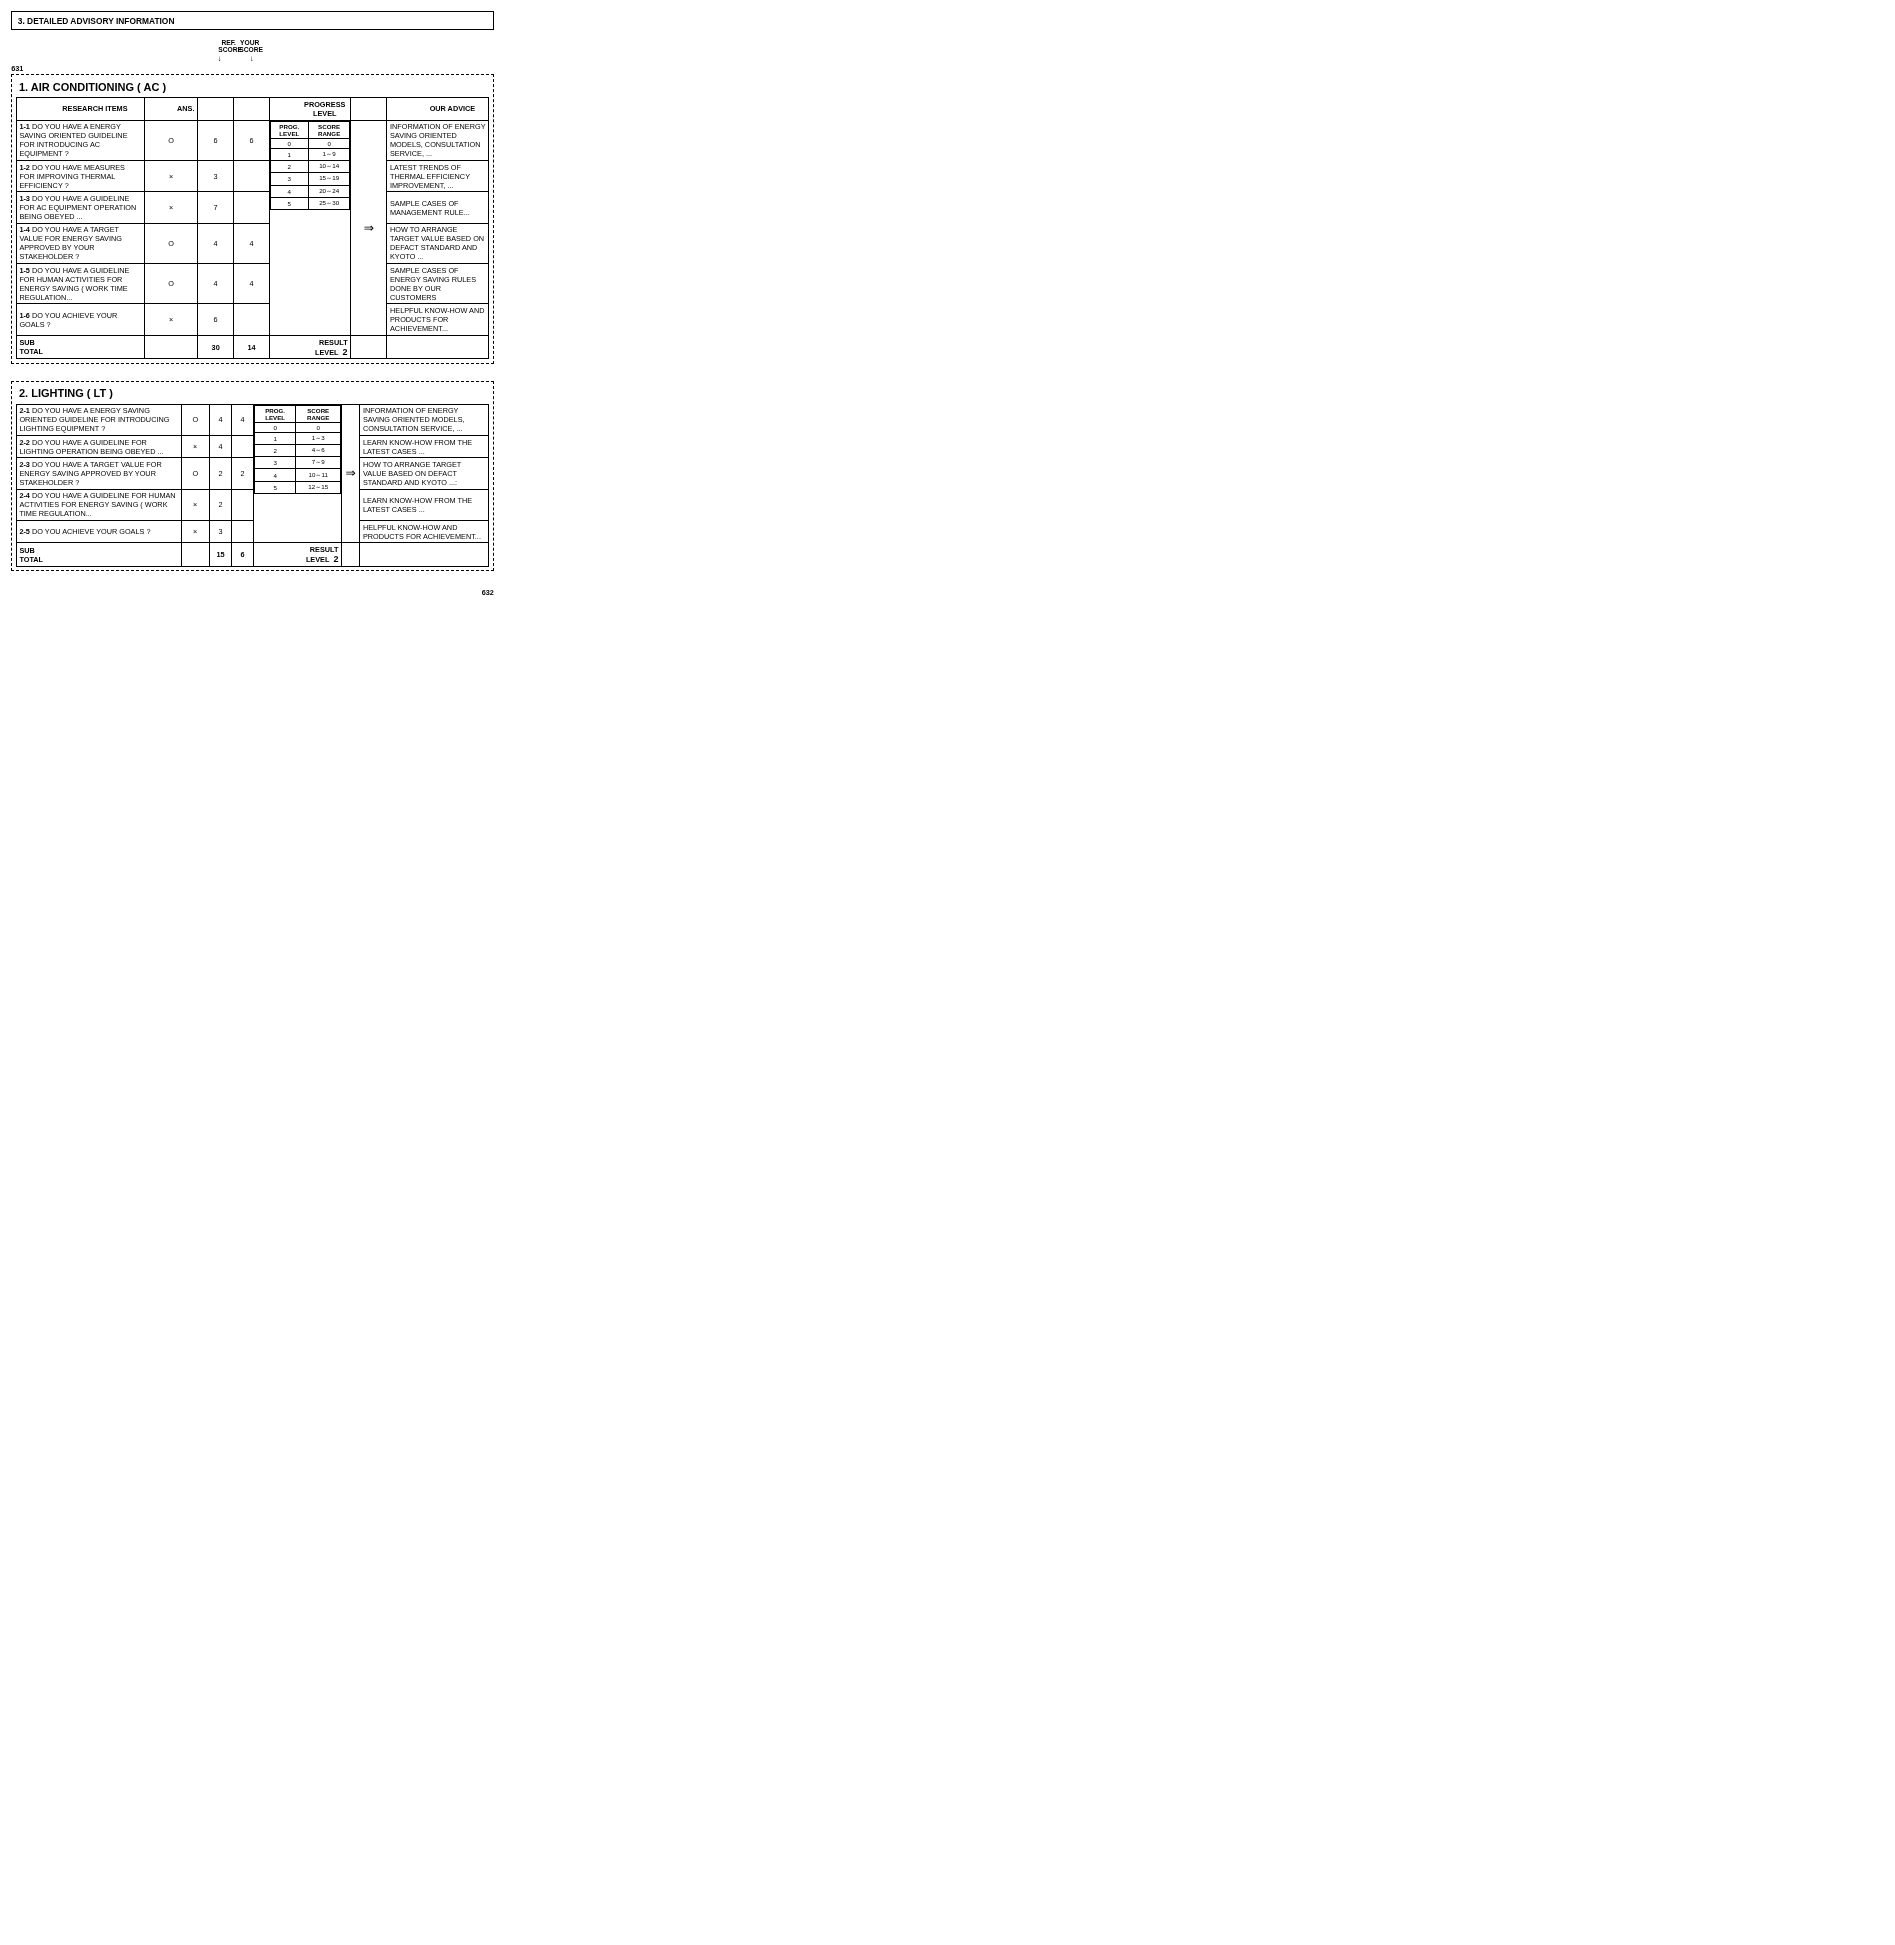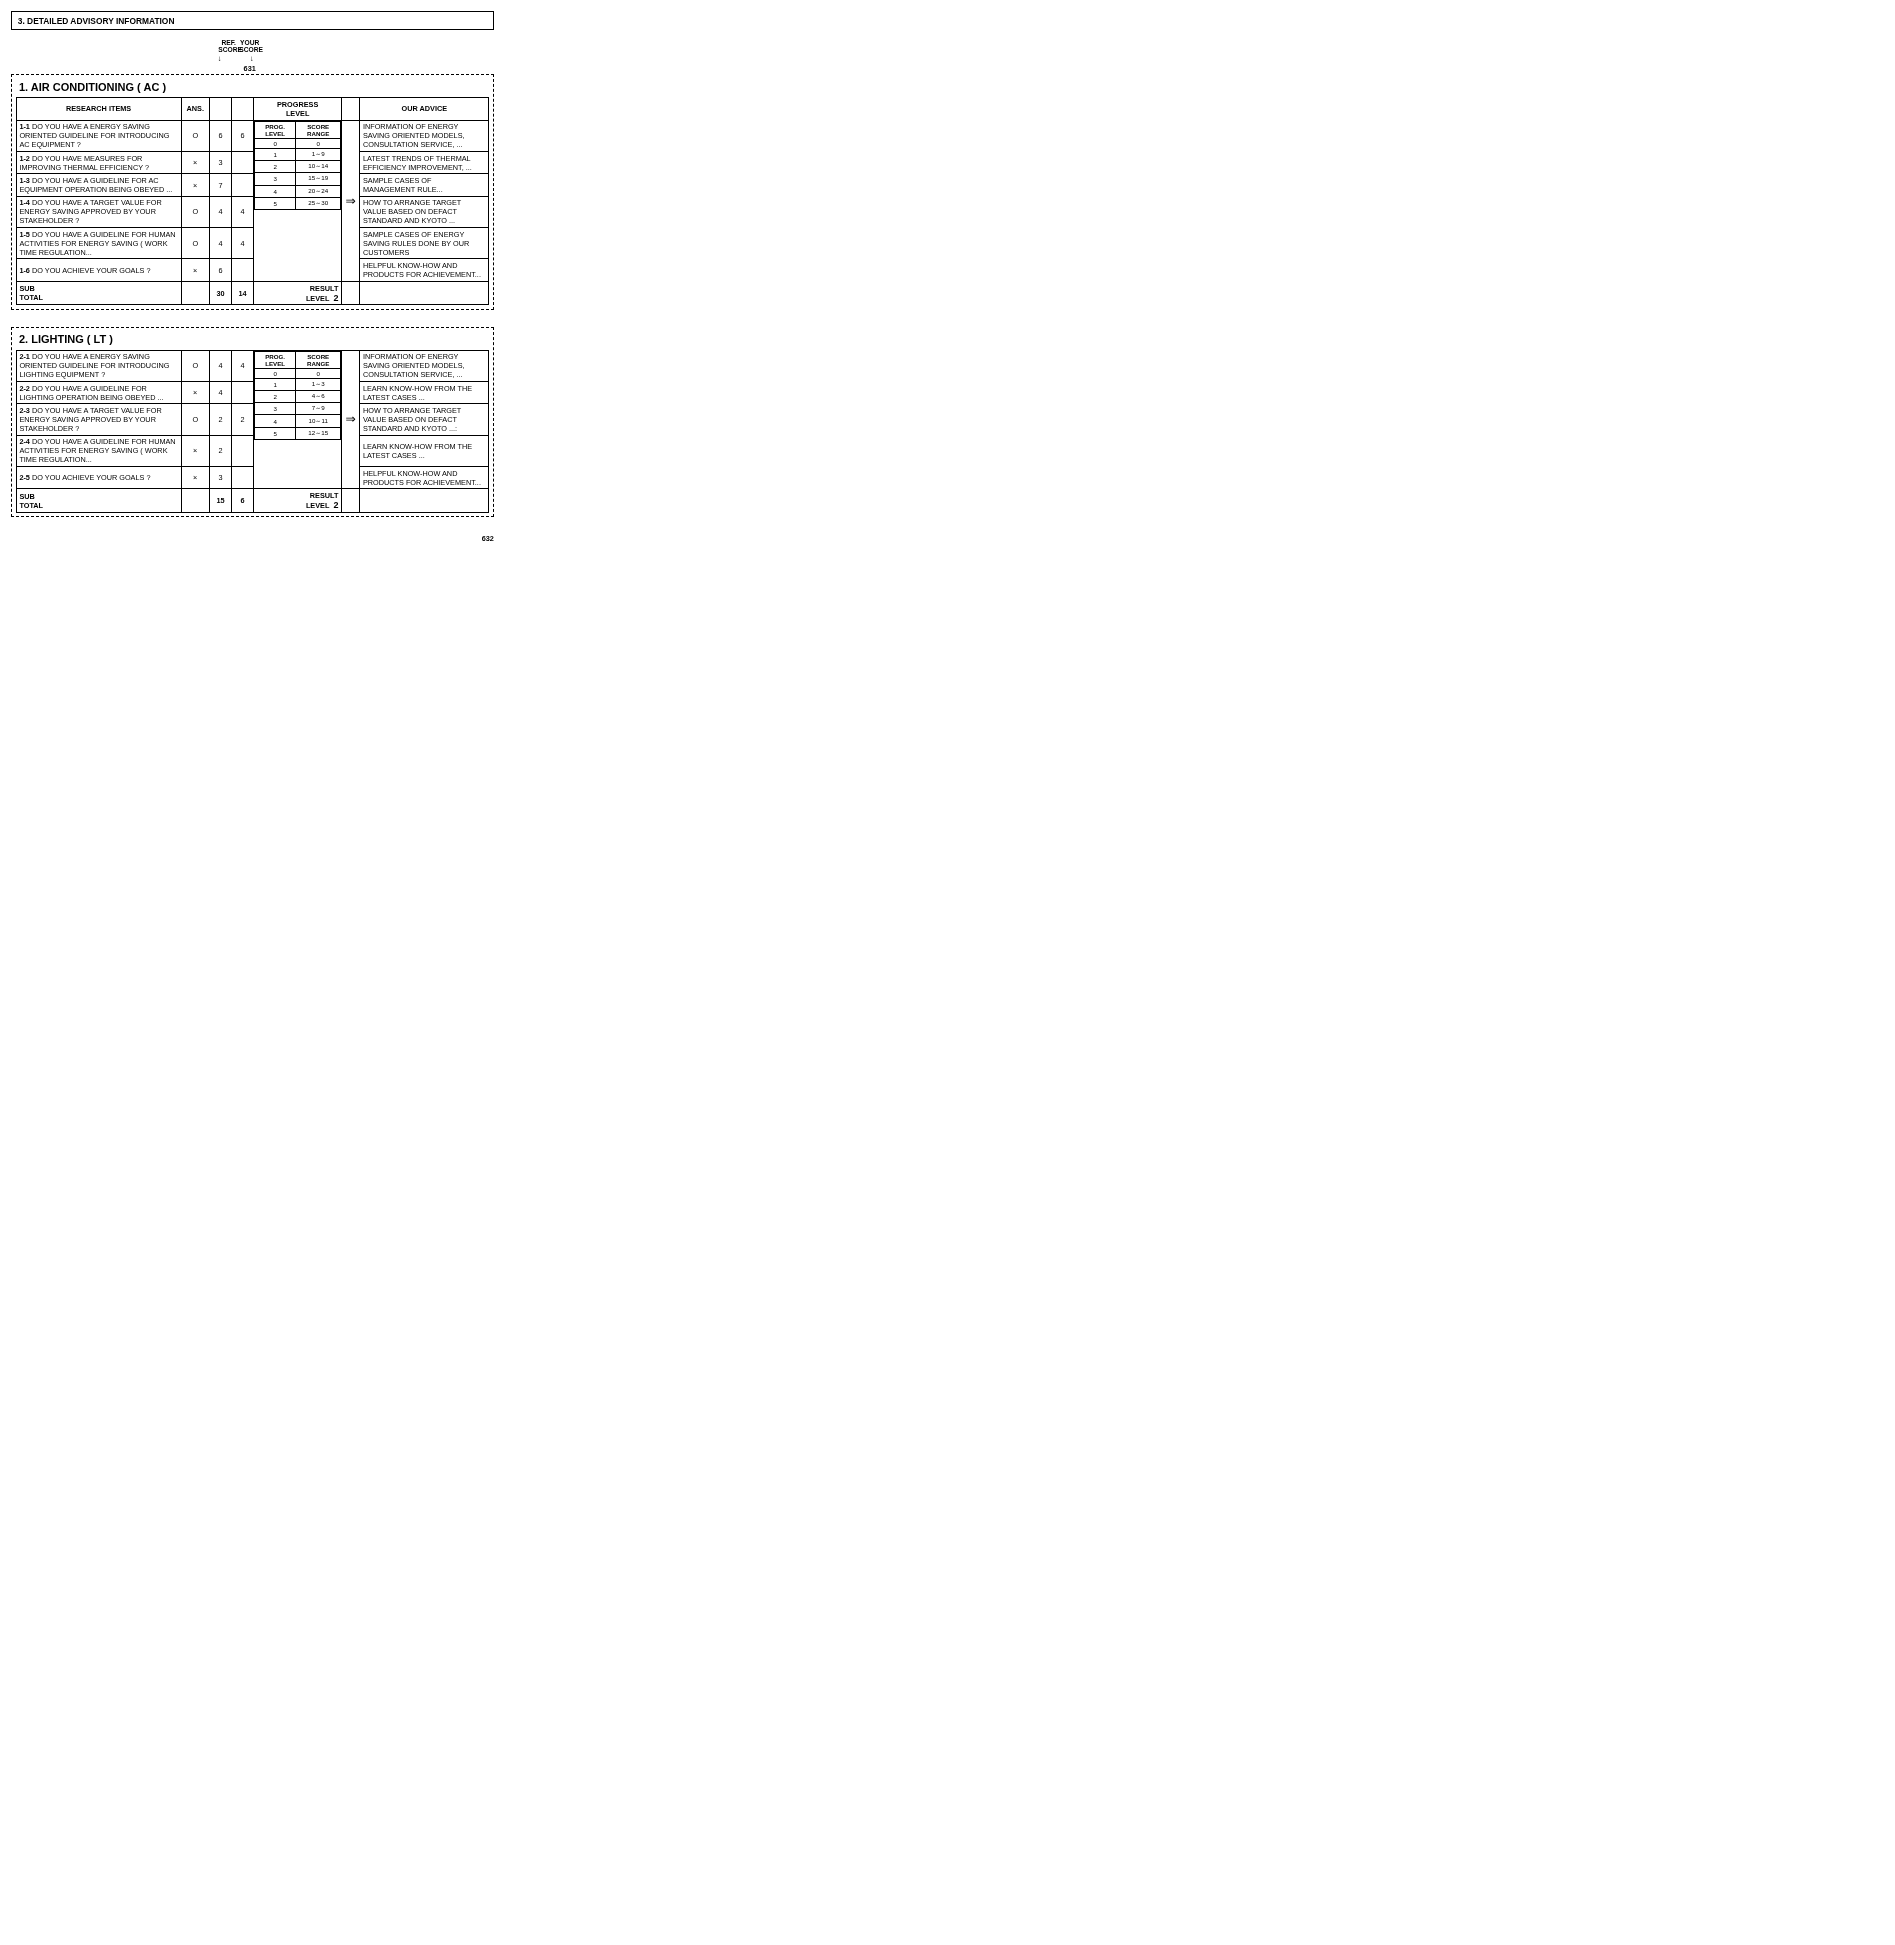--- a/index.html
+++ b/index.html
@@ -37,20 +37,21 @@
     }
     .main-table th, .main-table td {
       border: 0.6px solid #000;
       padding: 1.7px 2.8px;
       vertical-align: middle;
     }
     .main-table th {
       text-align: center;
       font-weight: bold;
       font-size: 7.3px;
+      padding-left: 32px;
     }
     .col-research { width: 157px; }
     .col-ans { width: 27px; text-align: center; }
     .col-ref { width: 21px; text-align: center; }
     .col-your { width: 21px; text-align: center; }
     .col-progress { width: 84px; text-align: center; }
     .col-advice { width: 123px; }
     .bold { font-weight: bold; }
     .center { text-align: center; }
 
@@ -78,21 +79,21 @@
       font-weight: bold;
       text-align: left;
     }
     .result-level-cell {
       text-align: right;
     }
 
     .num631 {
       font-size: 7.3px;
       font-weight: bold;
-      text-align: center;
+      text-align: left;
       margin-right: 5.6px;
       margin-bottom: 1.1px;
     }
     .num632 {
       font-size: 7.3px;
       font-weight: bold;
       text-align: right;
       margin-top: 5.6px;
     }
   </style>

